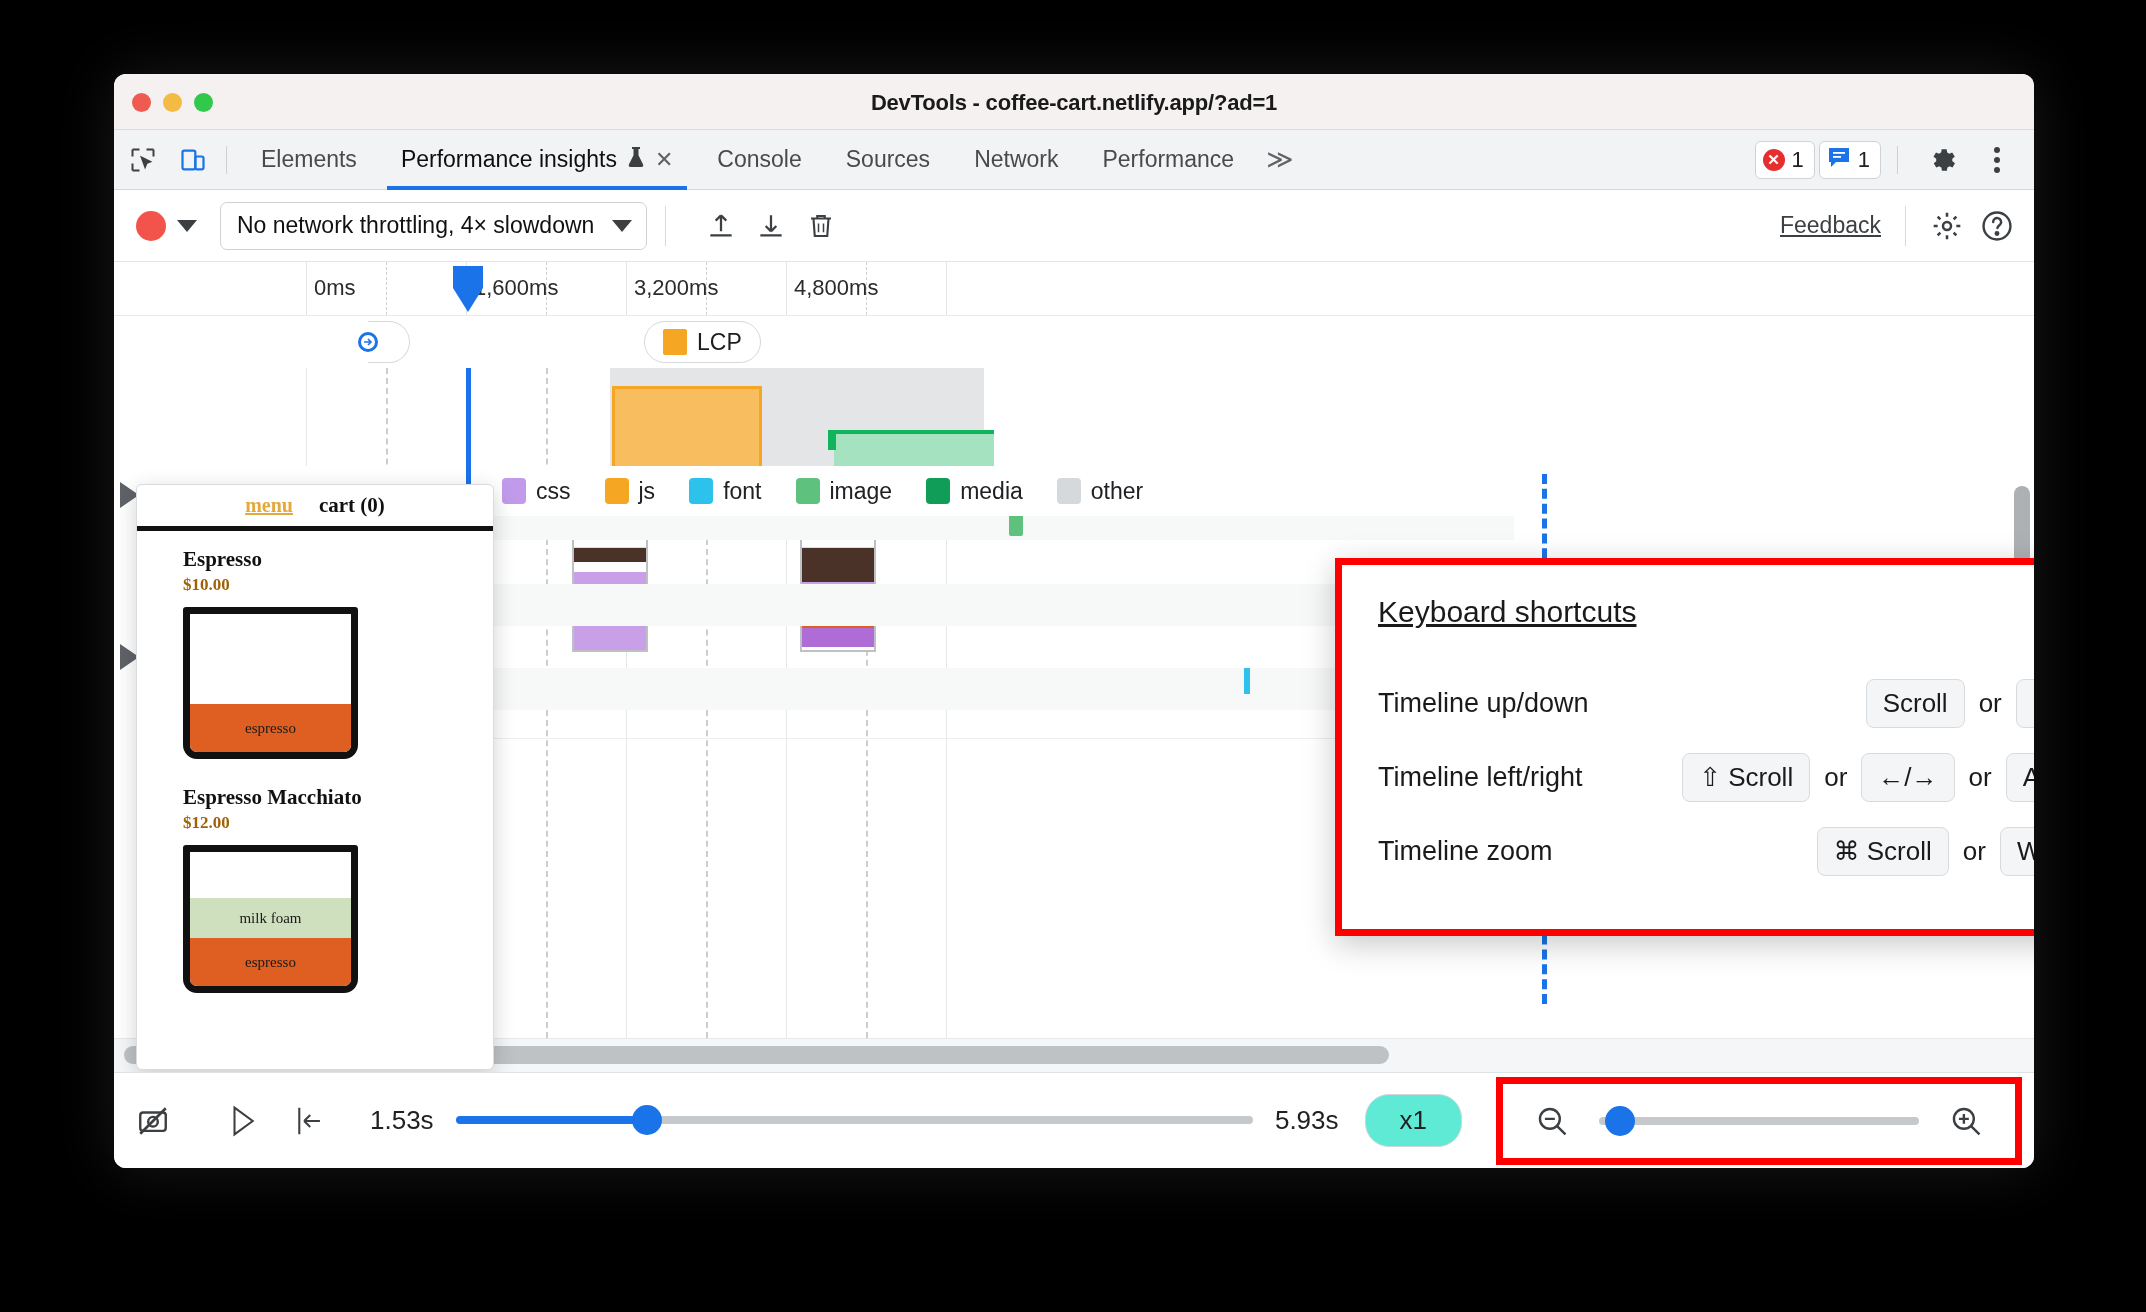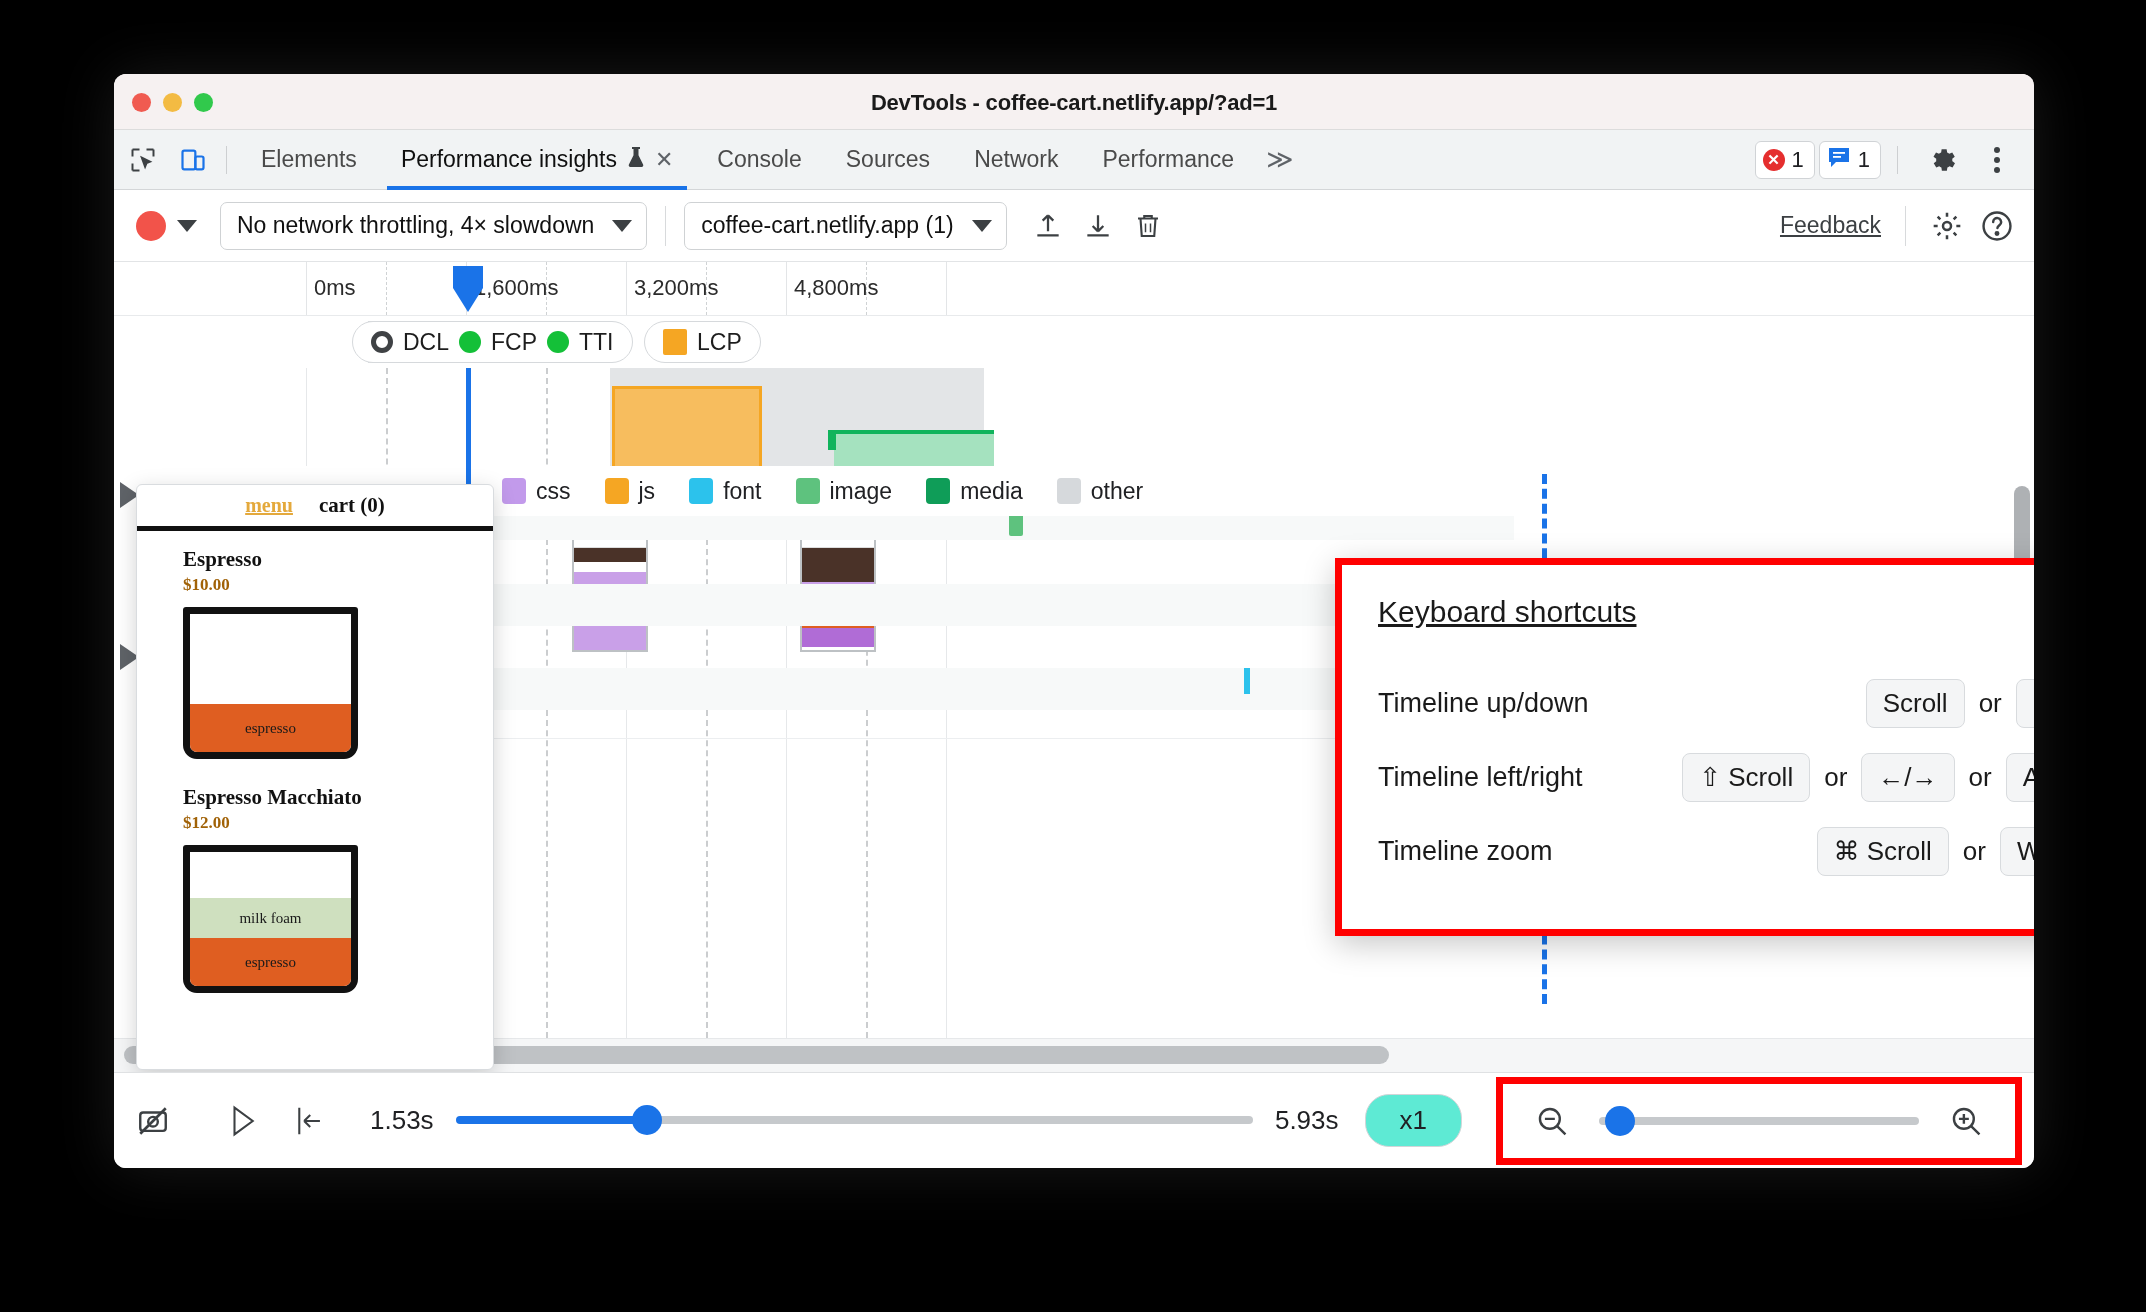--- a/index.html
+++ b/index.html
@@ -492,24 +492,20 @@
   <div id="perftoolbar">
     <div id="rec-dot"></div>
     <div style="width:34px;display:flex;justify-content:center;">
       <span class="caret-dn"></span>
     </div>
     <div class="select-box" style="margin-left:12px;">
       <span>No network throttling, 4× slowdown</span>
       <span class="caret-dn"></span>
     </div>
     <div class="tbar-sep"></div>
-    <div class="select-box">
-      <span>coffee-cart.netlify.app (1)</span>
-      <span class="caret-dn"></span>
-    </div>
     <div class="ico-btn" style="margin-left:14px;">
       <svg width="32" height="32" viewBox="0 0 24 24" fill="none" stroke="#3c4043" stroke-width="1.7">
         <path d="M12 16V4M12 4l-4 4M12 4l4 4M4 19h16"></path>
       </svg>
     </div>
     <div class="ico-btn">
       <svg width="32" height="32" viewBox="0 0 24 24" fill="none" stroke="#3c4043" stroke-width="1.7">
         <path d="M12 4v12M12 16l-4-4M12 16l4-4M4 19h16"></path>
       </svg>
     </div>
@@ -556,28 +552,20 @@
 
     <div id="markerrow">
       <div id="blue-partial">
         <span class="bp-dot">
           <svg width="12" height="12" viewBox="0 0 12 12" stroke="#1a73e8" fill="none" stroke-width="1.6">
             <path d="M2 6h7M6 3l3 3-3 3"></path>
           </svg>
         </span>
       </div>
 
-      <div class="pill" style="left:238px;">
-        <span class="dot-ring"></span>
-        <span>DCL</span>
-        <span class="dot-green"></span>
-        <span>FCP</span>
-        <span class="dot-green"></span>
-        <span>TTI</span>
-      </div>
 
       <div class="pill" style="left:530px;">
         <span class="sq-orange"></span>
         <span>LCP</span>
       </div>
     </div>
 
     <div id="canvas">
 
       <div class="vgrid" style="left:192px;"></div>

